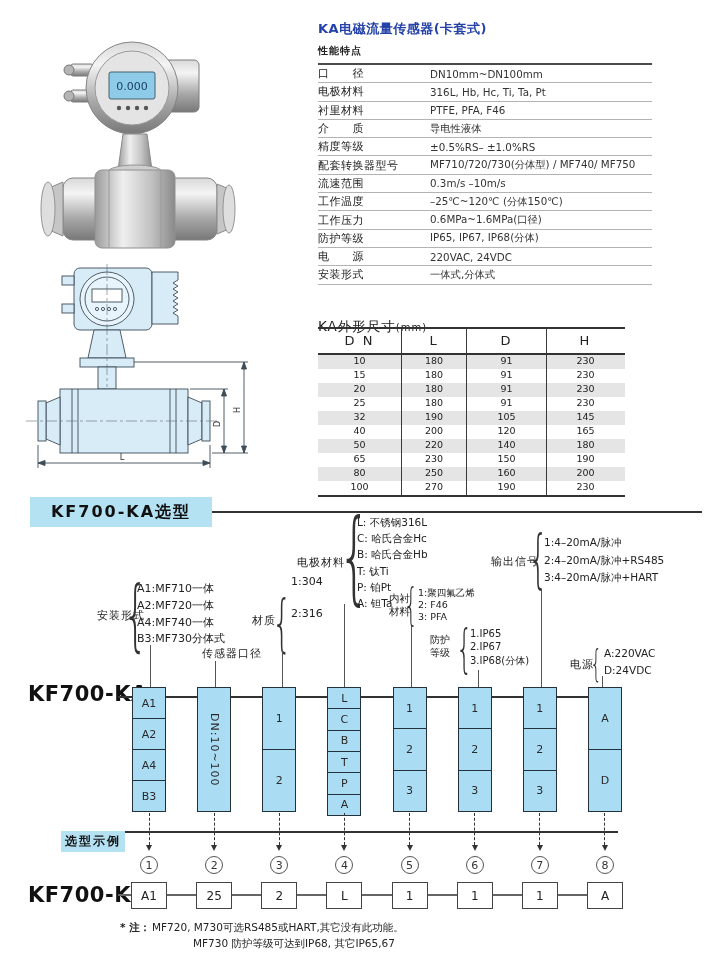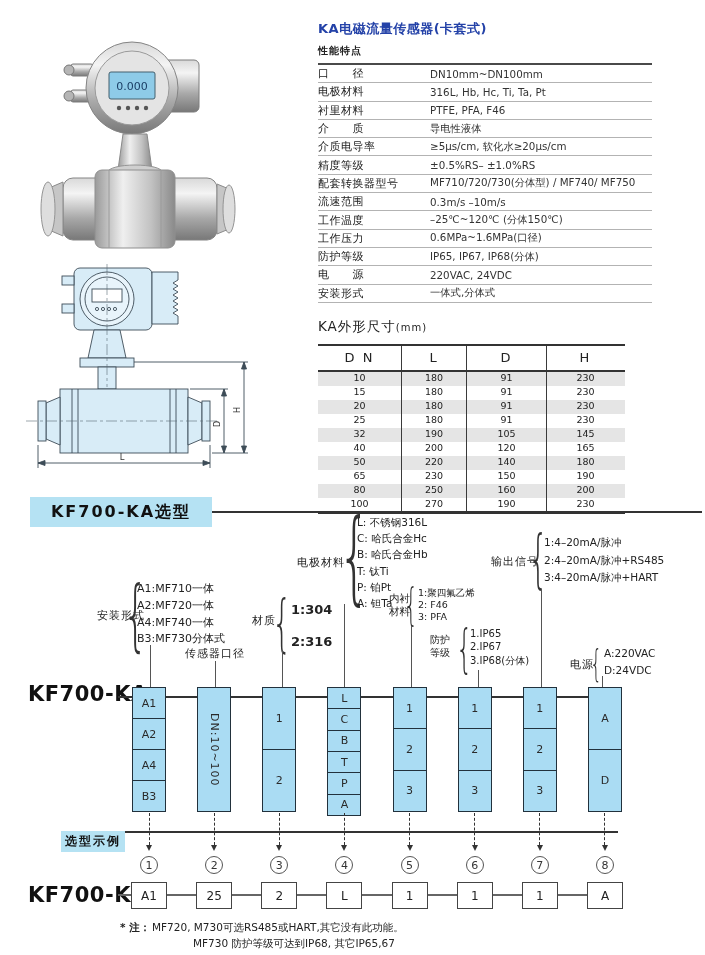--- a/index.html
+++ b/index.html
@@ -11,21 +11,21 @@
   .page-title { left:318px; top:20px; font-size:13px; font-weight:bold; color:#2442a8; letter-spacing:.5px; }
   .features-h { left:318px; top:44px; font-size:10px; font-weight:bold; color:#222; letter-spacing:1px; }
   .spec { left:318px; top:63px; width:334px; border-top:2px solid #4a4a4a; }
   .srow { display:flex; align-items:center; border-bottom:1px solid #b3b3b3; height:18.3px; }
   .sl { width:112px; font-size:11px; color:#222; letter-spacing:.5px; white-space:nowrap; }
   .sv { font-size:10.3px; color:#333; white-space:nowrap; }
 
   
   .dims-h { left:318px; top:318px; font-size:13.5px; color:#222; letter-spacing:1px; }
   .dims-h .unit { font-size:10px; }
-  .dims { left:318px; top:344px; width:307px; border-top:2.5px solid #333; border-bottom:2px solid #333; }
+  .dims { left:318px; top:327px; width:307px; border-top:2.5px solid #333; border-bottom:2px solid #333; }
   .drow { display:flex; }
   .dhead { border-bottom:2px solid #333; }
   .dhead .dc { height:24px; line-height:24px; font-size:13px; letter-spacing:2px; color:#222; }
   .dbody .dc { height:14px; line-height:12.2px; font-size:9.5px; color:#222; }
   .dbody .drow:nth-child(odd) { background:#e5e5e5; }
   .dc { text-align:center; }
   .dc + .dc { border-left:1px solid #3a3a3a; }
   .c0{width:83px;} .c1{width:65px;} .c2{width:80px;} .c3{width:78px;}
 
   
@@ -190,24 +190,20 @@
   </div>
     <div class="srow">
     <div class="sl">衬里材料</div>
     <div class="sv">PTFE, PFA, F46</div>
   </div>
     <div class="srow">
     <div class="sl">介　　质</div>
     <div class="sv">导电性液体</div>
   </div>
     <div class="srow">
-    <div class="sl">介质电导率</div>
-    <div class="sv">≥5μs/cm, 软化水≥20μs/cm</div>
-  </div>
-    <div class="srow">
     <div class="sl">精度等级</div>
     <div class="sv">±0.5%RS– ±1.0%RS</div>
   </div>
     <div class="srow">
     <div class="sl">配套转换器型号</div>
     <div class="sv">MF710/720/730(分体型) / MF740/ MF750</div>
   </div>
     <div class="srow">
     <div class="sl">流速范围</div>
     <div class="sv">0.3m/s –10m/s</div>
@@ -312,25 +308,25 @@
 
 <div class="abs grp-label" style="left:97px;top:608px;">安装形式</div>
 <div class="abs brace" style="left:123px;top:576px;font-size:78px;">{</div>
 <div class="abs opts" style="left:137px;top:581px;font-size:11px;line-height:16.8px;">
     <div>A1:MF710一体</div>
     <div>A2:MF720一体</div>
     <div>A4:MF740一体</div>
     <div>B3:MF730分体式</div>
   </div>
 
-<div class="abs grp-label" style="left:185px;top:646px;">传感器口径</div>
+<div class="abs grp-label" style="left:202px;top:646px;">传感器口径</div>
 
 <div class="abs grp-label" style="left:252px;top:613px;">材质</div>
 <div class="abs brace" style="left:272px;top:592px;font-size:62px;">{</div>
-<div class="abs opts" style="left:291px;top:594px;font-size:13px;line-height:32px;font-weight:bold;">
+<div class="abs opts" style="left:291px;top:566px;font-size:11px;line-height:32px;">
     <div>1:304</div>
     <div>2:316</div>
   </div>
 
 <div class="abs grp-label" style="left:297px;top:555px;">电极材料</div>
 <div class="abs brace" style="left:338px;top:505px;font-size:102px;">{</div>
 <div class="abs opts" style="left:357px;top:514px;font-size:10.5px;line-height:16.2px;">
     <div>L: 不锈钢316L</div>
     <div>C: 哈氏合金Hc</div>
     <div>B: 哈氏合金Hb</div>

